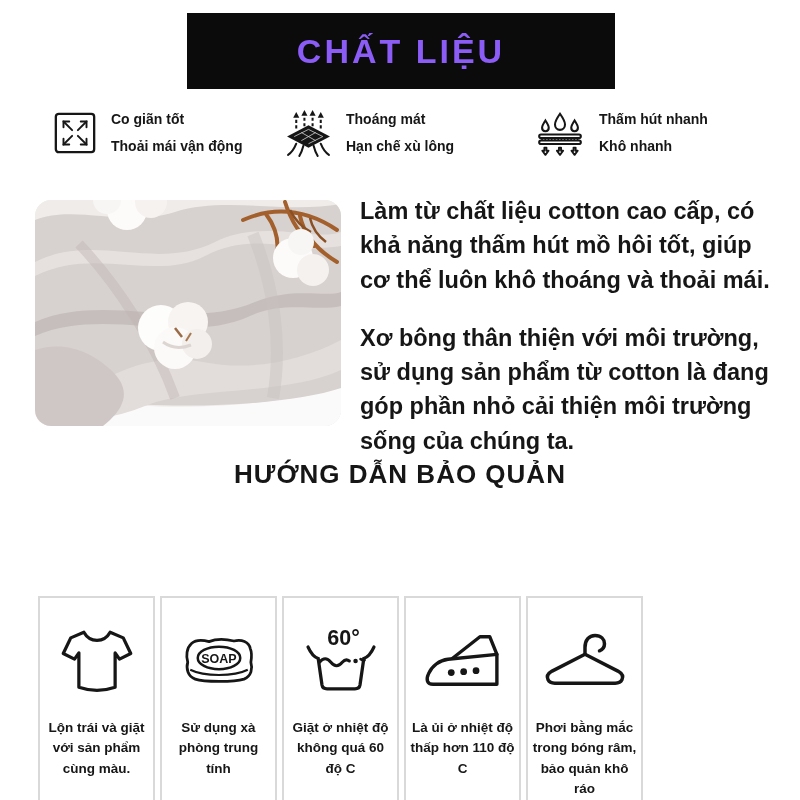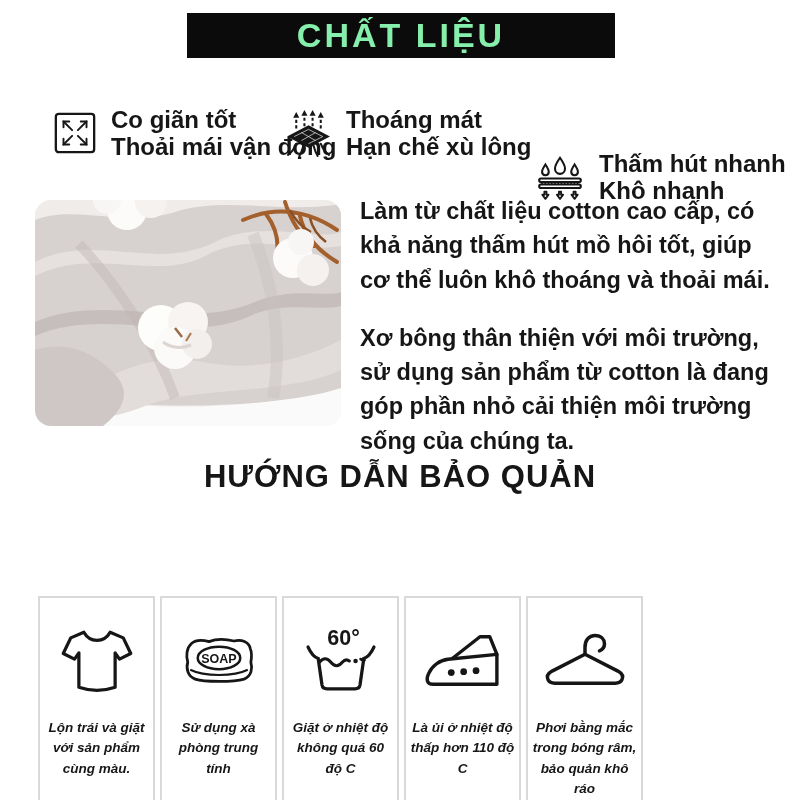--- a/index.html
+++ b/index.html
@@ -5,54 +5,54 @@
   * { box-sizing: border-box; margin: 0; padding: 0; }
   html, body { width: 800px; height: 800px; }
   body {
     position: relative;
     background: #ffffff;
     font-family: "Liberation Sans", sans-serif;
     color: #161616;
     overflow: hidden;
   }
   .banner {
-    position: absolute; left: 187px; top: 13px; width: 428px; height: 45px;
-    background: #0b0b0b; color: #86efac;
+    position: absolute; left: 187px; top: 13px; width: 428px; height: 76px;
+    background: #0b0b0b; color: #8b5cf6;
     display: flex; align-items: center; justify-content: center;
     font-size: 34px; font-weight: 800; letter-spacing: 3px;
   }
   .feature { position: absolute; top: 106px; display: flex; align-items: center; gap: 13px; }
   .feature.f1 { left: 52px; }
   .feature.f2 { left: 284px; }
-  .feature.f3 { left: 534px; margin-top: 44px; }
-  .feature-text { font-size: 24px; font-weight: 700; line-height: 27px; white-space: nowrap; }
+  .feature.f3 { left: 534px; }
+  .feature-text { font-size: 14px; font-weight: 700; line-height: 27px; white-space: nowrap; }
   .photo {
     position: absolute; left: 35px; top: 200px; width: 306px; height: 226px;
     border-radius: 16px; overflow: hidden; background: #efecea;
   }
   .desc { position: absolute; left: 360px; top: 194px; width: 418px; }
   .desc p { font-size: 23.5px; font-weight: 600; line-height: 1.46; margin-bottom: 24px; }
   .care-title {
     position: absolute; left: 0; top: 459px; width: 800px;
-    text-align: center; font-size: 31px; font-weight: 800; letter-spacing: 1px;
+    text-align: center; font-size: 26px; font-weight: 800; letter-spacing: 1px;
   }
   .care-grid {
     position: absolute; left: 38px; top: 552px; width: 727px; height: 218px;
     display: grid; grid-template-columns: repeat(6, 1fr); gap: 5px;
   }
   .care-box {
     border: 2px solid #d9d9d9; background: #ffffff;
     display: flex; flex-direction: column; align-items: center;
     padding: 14px 3px 6px;
     margin-top: 44px;
   }
   .care-icon { height: 98px; display: flex; align-items: center; justify-content: center; }
   .care-label {
     margin-top: 8px; font-size: 13.5px; font-weight: 700;
-    text-align: center; line-height: 1.5; font-style: italic;
+    text-align: center; line-height: 1.5;
   }
   svg { display: block; }
 </style>
 </head>
 <body>
 
 <div class="banner">
   <span>CHẤT LIỆU</span>
 </div>
 

